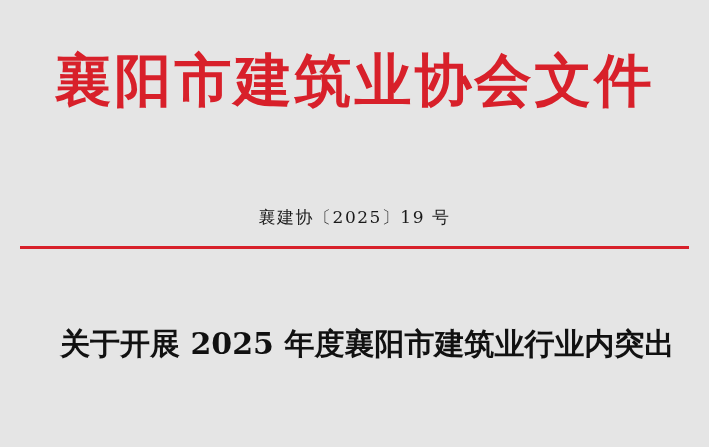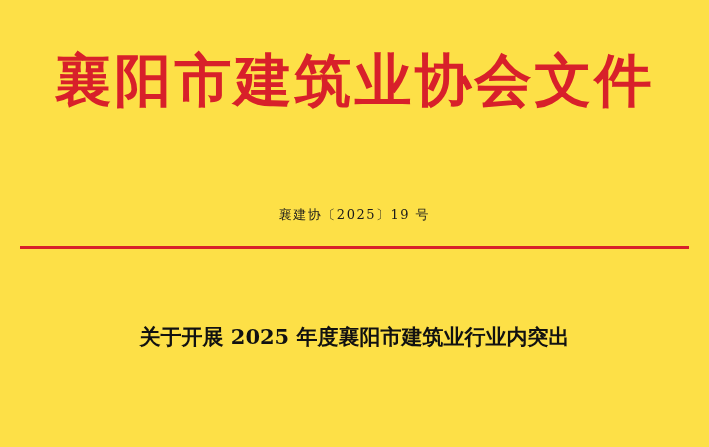--- a/index.html
+++ b/index.html
@@ -10,21 +10,21 @@
     width: 709px;
     height: 447px;
     background: #ffffff;
     font-family: "Liberation Serif", serif;
     overflow: hidden;
   }
   .page {
     position: relative;
     width: 709px;
     height: 447px;
-    background: #fde047;
+    background: #e5e5e5;
     box-sizing: border-box;
   }
   .masthead {
     position: absolute;
     left: 0;
     top: 44px;
     width: 709px;
     text-align: center;
     color: #d8202a;
     font-family: "DejaVu Serif", "Liberation Serif", serif;
@@ -35,41 +35,41 @@
     white-space: nowrap;
   }
   .doc-number {
     position: absolute;
     left: 0;
     top: 206px;
     width: 709px;
     text-align: center;
     color: #1a1a1a;
     font-family: "DejaVu Serif", "Liberation Serif", serif;
-    font-size: 13px;
+    font-size: 17px;
     letter-spacing: 1.5px;
   }
   .red-rule {
     position: absolute;
     left: 20px;
     top: 246px;
     width: 669px;
     height: 3px;
     background: #d8202a;
   }
   .title-block {
     position: absolute;
     left: 60px;
     top: 320px;
     width: 589px;
     text-align: center;
     color: #111111;
     font-family: "DejaVu Serif", "Liberation Serif", serif;
     font-weight: bold;
-    font-size: 21px;
+    font-size: 30px;
     line-height: 1.62;
     letter-spacing: 0px;
   }
   .title-line {
     display: block;
     white-space: nowrap;
   }
 </style>
 </head>
 <body>

